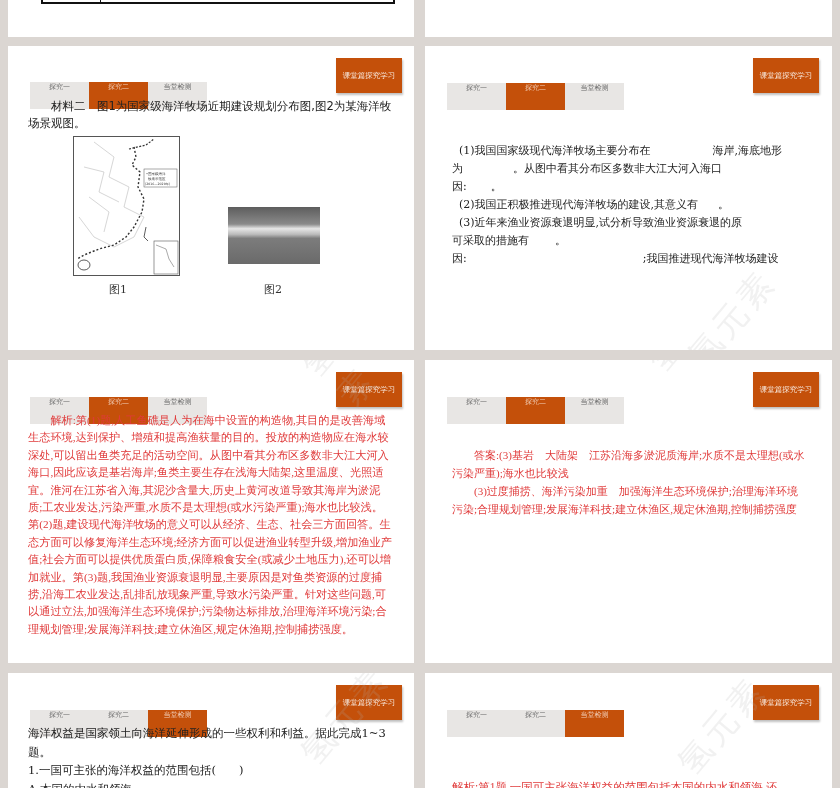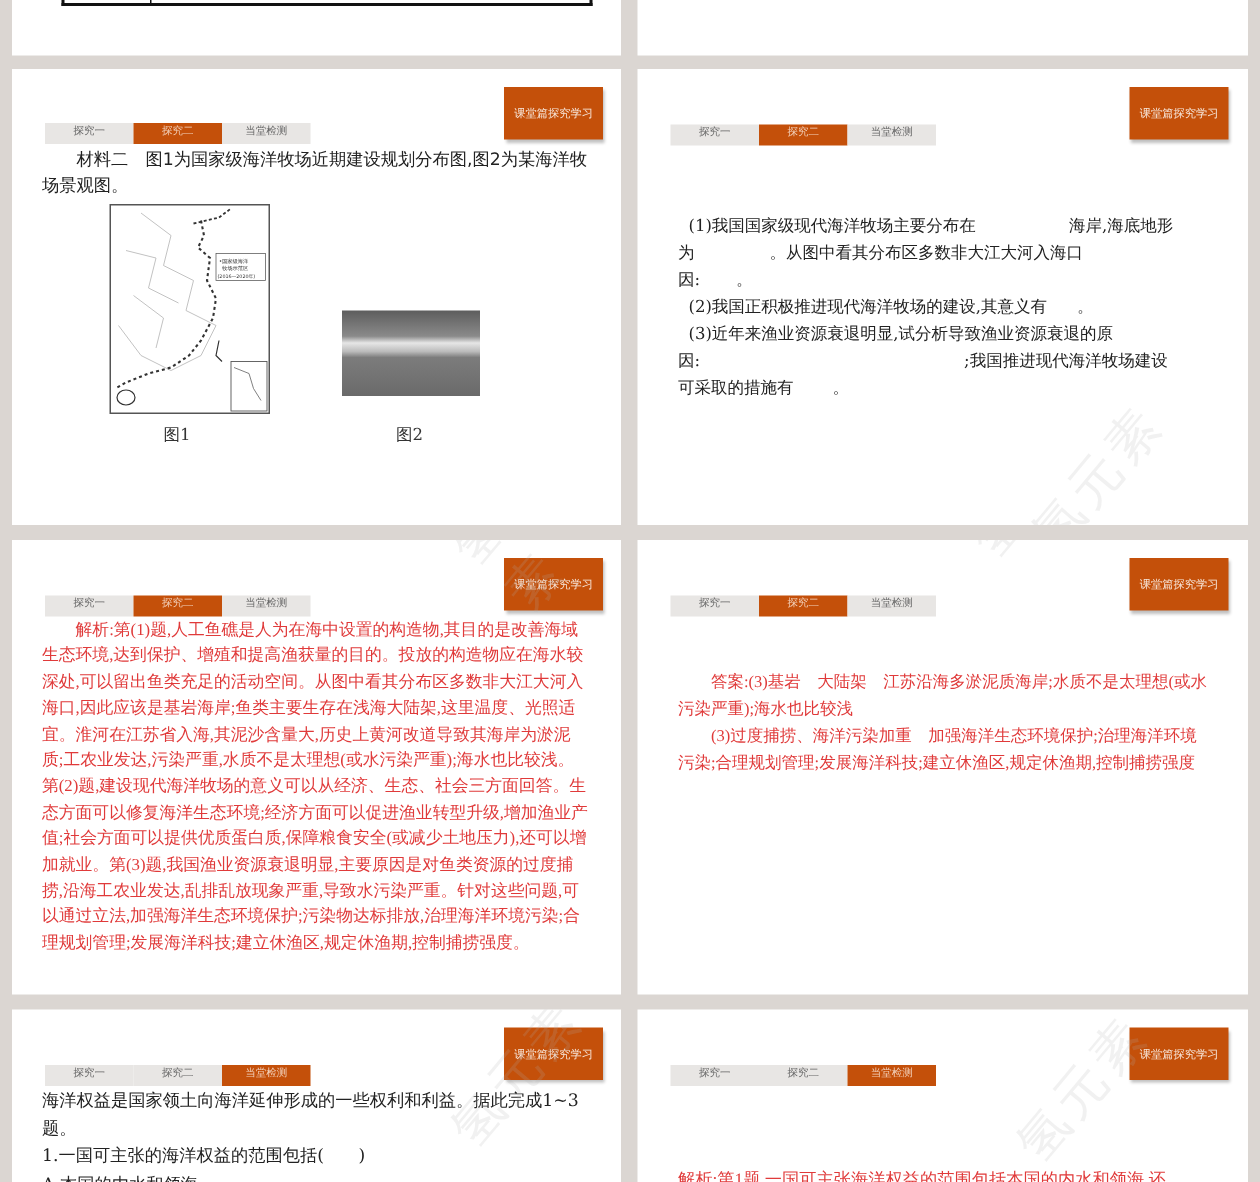--- a/index.html
+++ b/index.html
@@ -13,21 +13,21 @@
   }
   .badge {
     position:absolute; top:12px; background:#c4500a; color:#f7e6da;
     font-family:"DejaVu Sans", sans-serif; font-size:7.5px;
     display:flex; align-items:center; justify-content:center;
     width:66px; height:35px;
     box-shadow:1px 2px 2px rgba(0,0,0,0.25);
   }
   .tabs { position:absolute; display:flex; height:11px; }
   .tab {
-    width:59px; height:14px; background:#e8e6e4; color:#666;
+    width:59px; height:27px; background:#e8e6e4; color:#666;
     font-family:"DejaVu Sans", sans-serif; font-size:7px; line-height:11px;
     text-align:center;
   }
   .tab.active { background:#c4500a; color:#f3d2bd; }
   .content { position:absolute; font-size:11.2px; line-height:18px; color:#222; }
   .red { color:#e03a3a; font-family:Liberation Serif, serif; }
   .indent { text-indent:2em; }
   .blank { display:inline-block; }
   .watermark {
     position:absolute; font-family:"DejaVu Sans", sans-serif; font-size:34px;
@@ -94,22 +94,22 @@
     <div class="tab">探究一</div>
     <div class="tab active">探究二</div>
     <div class="tab">当堂检测</div>
   </div>
   <div class="content" style="left:27px; top:96px; width:360px; font-size:11px; line-height:18px;">
     <div>&nbsp;&nbsp;<span>(1)我国国家级现代海洋牧场主要分布在</span><span class="blank" style="width:62px;"></span><span>海岸,海底地形</span></div>
     <div><span>为</span><span class="blank" style="width:50px;"></span><span>。从图中看其分布区多数非大江大河入海口</span></div>
     <div><span>因:</span><span class="blank" style="width:24px;"></span><span>。</span></div>
     <div>&nbsp;&nbsp;<span>(2)我国正积极推进现代海洋牧场的建设,其意义有</span><span class="blank" style="width:20px;"></span><span>。</span></div>
     <div>&nbsp;&nbsp;<span>(3)近年来渔业资源衰退明显,试分析导致渔业资源衰退的原</span></div>
+    <div><span>可采取的措施有</span><span class="blank" style="width:26px;"></span><span>。</span></div>
     <div><span>因:</span><span class="blank" style="width:176px;"></span><span>;我国推进现代海洋牧场建设</span></div>
-    <div><span>可采取的措施有</span><span class="blank" style="width:26px;"></span><span>。</span></div>
   </div>
   <div class="watermark" style="left:250px; top:250px;">氢元素</div>
 </div>
 
 <div class="slide" style="left:8px; top:360px; width:406px; height:303px;">
   <div class="badge" style="left:328px;">课堂篇探究学习</div>
   <div class="tabs" style="left:22px; top:37px;">
     <div class="tab">探究一</div>
     <div class="tab active">探究二</div>
     <div class="tab">当堂检测</div>

